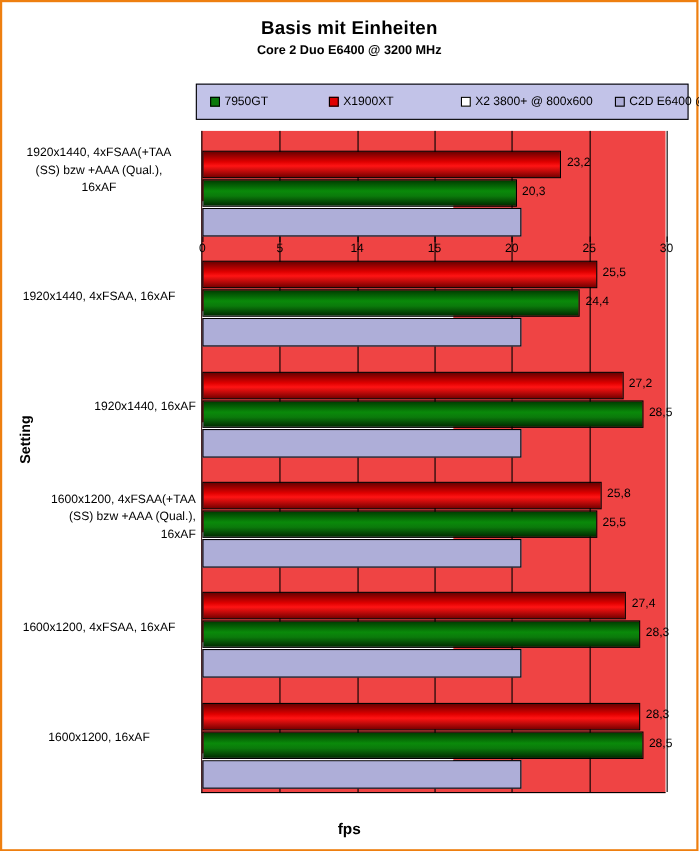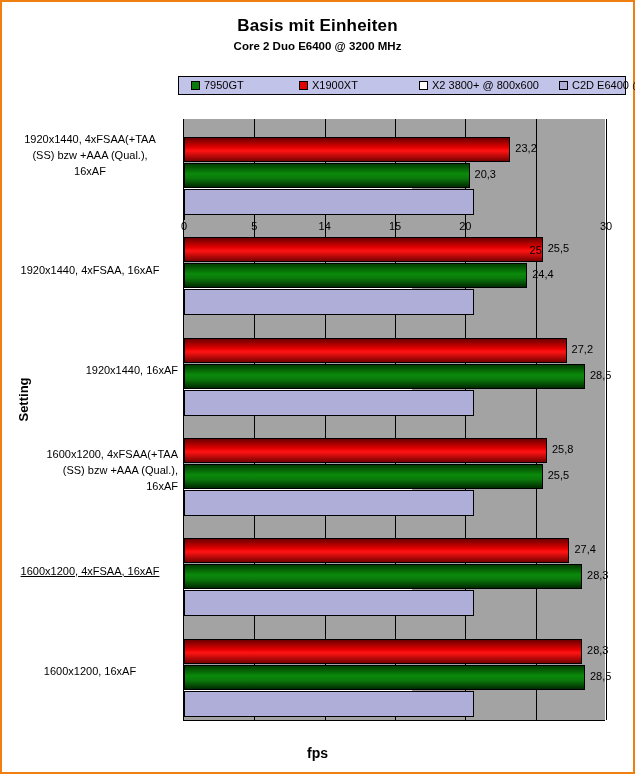--- a/index.html
+++ b/index.html
@@ -24,21 +24,21 @@
     letter-spacing:0.2px;
   }
   #subtitle {
     position:absolute; left:0; top:38px; width:631px;
     text-align:center; font-size:11.5px; font-weight:bold; color:#000;
   }
 
   
   #legend {
     position:absolute; left:176px; top:74px;
-    width: 448px; height:19px;
+    width: 448px; height:33px;
     background:#c2c3e8; border:1px solid #000;
     display:flex; align-items:center;
     font-size:11px; color:#000;
   }
   .leg-item { display:flex; align-items:center; white-space:nowrap; }
   .leg-sw {
     width:9px; height:9px; border:1px solid #000;
     margin-right:4px; flex:none;
   }
   .leg-txt { line-height:1; }
@@ -54,21 +54,21 @@
   #xlabel {
     position:absolute; left:0; top:743px; width:631px;
     text-align:center; font-size:14px; font-weight:bold; color:#000;
   }
 
   
   #plot {
     position:absolute;
     left:181px; top:117px;
     width:422px; height:602px;
-    background:#a3a3a3;
+    background:#ef4444;
     border-left:1px solid #000;
     border-bottom:1px solid #000;
   }
   .vgrid {
     position:absolute; top:0; bottom:0; width:1px;
     background:#000;
   }
   #ticklabels {
     position:absolute; left:0; top:101px; width:635px; height:16px;
   }
@@ -141,21 +141,21 @@
         <div>1920x1440, 4xFSAA, 16xAF</div>
       </div>
       <div class="catlabel-inner" style="top: 242.833px; text-align: right;">
         <div>1920x1440, 16xAF</div>
       </div>
       <div class="catlabel-inner" style="top: 327.167px; text-align: right;">
         <div>1600x1200, 4xFSAA(+TAA</div>
         <div>(SS) bzw +AAA (Qual.),</div>
         <div>16xAF</div>
       </div>
-      <div class="catlabel-inner" style="top: 443.5px; text-decoration: underline;">
+      <div class="catlabel-inner" style="top: 443.5px;">
         <div>1600x1200, 4xFSAA, 16xAF</div>
       </div>
       <div class="catlabel-inner" style="top: 543.833px;">
         <div>1600x1200, 16xAF</div>
       </div>
     </div>
 
   <div id="plot">
     <div id="gridlines">
         <div class="vgrid" style="left: 70.3333px;"></div>
@@ -220,19 +220,19 @@
         <div class="tick" style="left: 0px;">0</div>
         <div class="tickmark" style="left: 70.3333px;"></div>
         <div class="tick" style="left: 70.3333px;">5</div>
         <div class="tickmark" style="left: 140.667px;"></div>
         <div class="tick" style="left: 140.667px;">14</div>
         <div class="tickmark" style="left: 211px;"></div>
         <div class="tick" style="left: 211px;">15</div>
         <div class="tickmark" style="left: 281.333px;"></div>
         <div class="tick" style="left: 281.333px;">20</div>
         <div class="tickmark" style="left: 351.667px;"></div>
-        <div class="tick" style="left: 351.667px; margin-top: 24px;">25</div>
+        <div class="tick" style="left: 351.667px;">25</div>
         <div class="tickmark" style="left: 422px;"></div>
         <div class="tick" style="left: 422px;">30</div>
       </div>
   </div>
 
 </div>
 
 </body></html>

